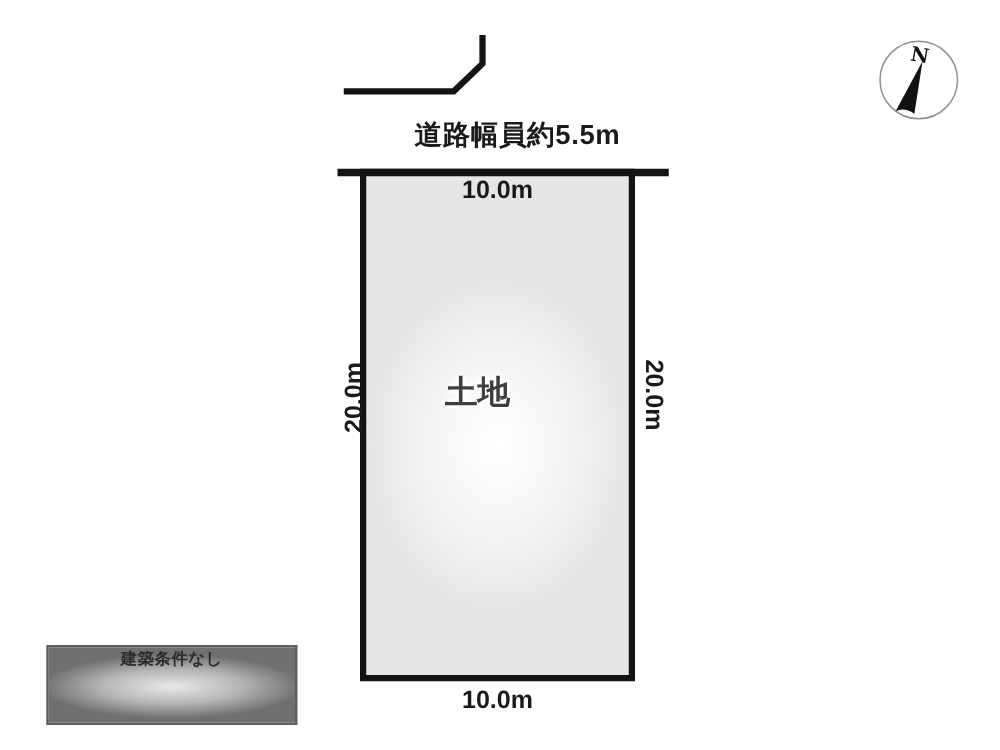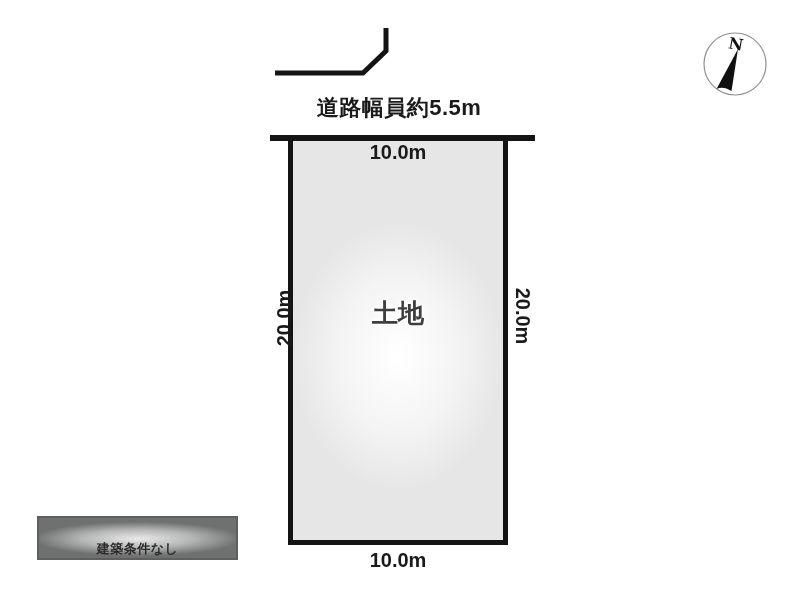--- a/index.html
+++ b/index.html
@@ -21,21 +21,21 @@
   
   #linework {
     position: absolute;
     left: 0; top: 0;
     width: 800px; height: 600px;
     pointer-events: none;
   }
 
   
   .road-width-label {
-    left: 269px; top: 93px; width: 260px;
+    left: 284px; top: 93px; width: 260px;
     text-align: center;
     font-size: 22px;
     font-weight: bold;
     color: #1a1a1a;
     letter-spacing: 0.5px;
   }
 
   
   .plot {
     left: 288px; top: 135px;
@@ -58,21 +58,21 @@
     left: 284px; top: 318px;
     transform: translate(-50%, -50%) rotate(-90deg);
   }
   .dim-right  {
     left: 522px; top: 316px;
     transform: translate(-50%, -50%) rotate(90deg);
   }
 
   
   .area-text {
-    left: 288px; top: 301px; width: 220px;
+    left: 272px; top: 301px; width: 220px;
     text-align: center;
     font-weight: bold;
     font-size: 26px;
     line-height: 24px;
     color: #3e3e3e;
     white-space: nowrap;
     text-shadow:
       0 0 5px #ffffff, 0 0 5px #ffffff, 0 0 9px #ffffff,
       1px 1px 3px #ffffff, -1px -1px 3px #ffffff,
       1px -1px 3px #ffffff, -1px 1px 3px #ffffff;
@@ -85,27 +85,27 @@
     transform: translate(-50%, -50%) rotate(10deg);
     font-family: "DejaVu Serif", "Liberation Serif", serif;
     font-weight: bold;
     font-size: 16px;
     color: #111111;
   }
 
   
   .badge {
     left: 37px; top: 516px;
-    width: 201px; height: 44px;
+    width: 201px; height: 64px;
     box-sizing: border-box;
     border: 2px solid #5e5f5f;
     background: radial-gradient(ellipse 62% 50% at 50% 52%,
                 #e9e9e9 0%, #b5b6b6 45%, #6f7070 85%);
     display: flex;
-    align-items: flex-end;
+    align-items: flex-start;
     justify-content: center;
   }
   .badge-label {
     font-size: 13px;
     font-weight: bold;
     color: #2b2b2b;
     letter-spacing: 0.5px;
   }
 </style>
 </head>

